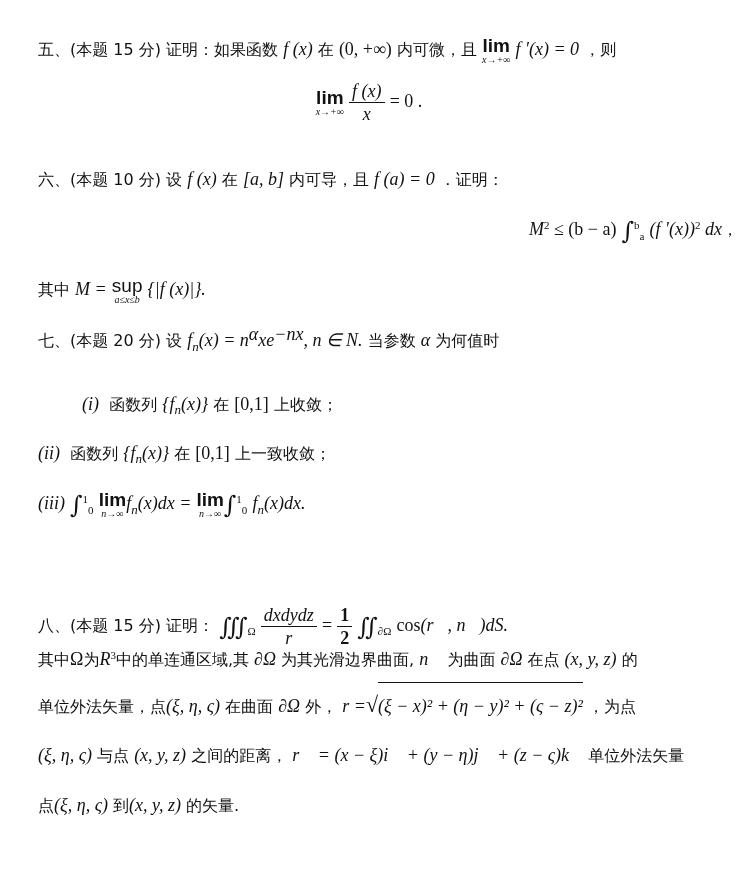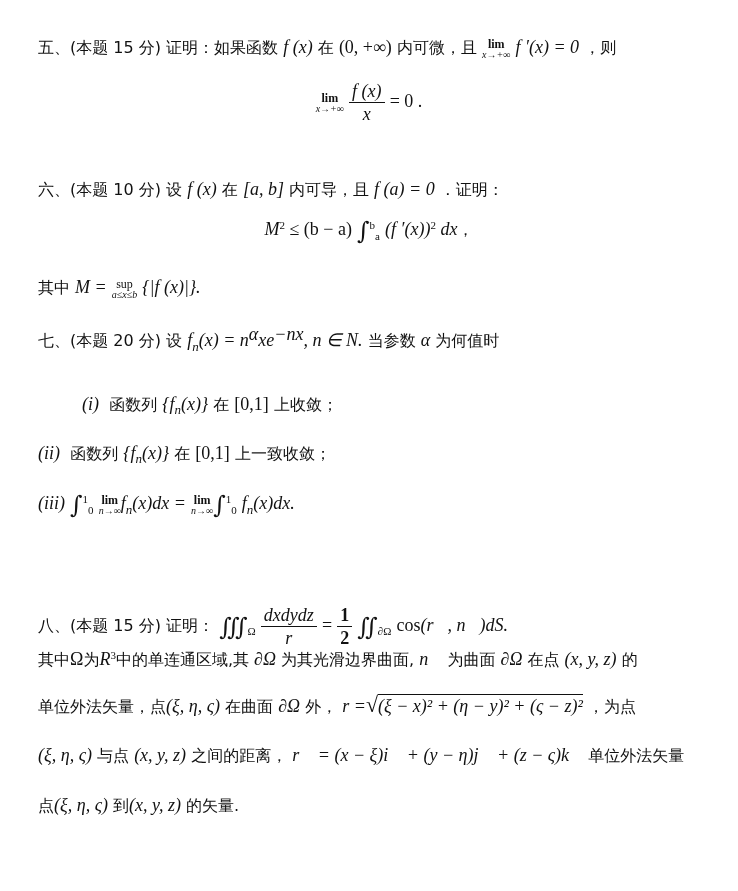--- a/index.html
+++ b/index.html
@@ -5,29 +5,29 @@
   html, body { margin:0; padding:0; background:#ffffff; }
   body { width:738px; height:891px; position:relative; overflow:hidden;
          font-family: "DejaVu Serif", "Liberation Serif", serif; color:#111; }
   .line { position:absolute; left:38px; font-size:16px; line-height:22px; white-space:nowrap; }
   .center { left:0; width:738px; text-align:center; }
   .m { font-family: "Liberation Serif", serif; font-style:italic; font-size:18px; }
   .mr { font-family: "Liberation Serif", serif; font-size:18px; }
   .cj { font-family: "DejaVu Sans", sans-serif; font-size:16px; }
   .sm { font-size:13px; }
   .lim { display:inline-block; text-align:center; vertical-align:middle; line-height:1; }
-  .lim .top { font-family:Liberation Serif, serif; font-size:12px; font-weight:bold; display:block; }
+  .lim .top { font-family:Liberation Sans, sans-serif; font-size:19px; font-weight:bold; display:block; }
   .lim .bot { font-family:"Liberation Serif", serif; font-style:italic; font-size:10px; display:block; }
   .frac { display:inline-block; text-align:center; vertical-align:middle; }
   .frac .num { display:block; border-bottom:1px solid #111; padding:0 3px; font-family:"Liberation Serif", serif; font-style:italic; font-size:18px; }
   .frac .den { display:block; font-family:"Liberation Serif", serif; font-style:italic; font-size:18px; }
   .frac.up .num, .frac.up .den { font-style:normal; font-weight:bold; }
   .int { font-family:"DejaVu Serif", serif; font-size:24px; vertical-align:middle; }
   sup, sub { font-size:11px; font-family:"Liberation Serif", serif; }
-  .sqrt { border-top:1px solid #111; padding-top:1px; }
+  .sqrt { border-top:1px solid #111; padding-top:13px; }
 </style>
 </head>
 <body>
 
 <div class="line" style="top:36px;">
   <span class="cj">五、</span><span class="cj">(本题 15 分)</span>
   <span class="cj">证明：如果函数</span>
   <span class="m">f (x)</span>
   <span class="cj">在</span>
   <span class="mr">(0, +∞)</span>
@@ -35,31 +35,31 @@
   <span class="lim"><span class="top">lim</span><span class="bot">x→+∞</span></span>
   <span class="m">f ′(x) = 0</span>
   <span class="cj">，则</span>
 </div>
 <div class="line center" style="top:80px;">
   <span class="lim"><span class="top">lim</span><span class="bot">x→+∞</span></span>
   <span class="frac"><span class="num">f (x)</span><span class="den">x</span></span>
   <span class="mr">= 0 .</span>
 </div>
 
-<div class="line" style="top:178px;">
+<div class="line" style="top:168px;">
   <span class="cj">六、</span><span class="cj">(本题 10 分)</span>
   <span class="cj">设</span>
   <span class="m">f (x)</span>
   <span class="cj">在</span>
   <span class="m">[a, b]</span>
   <span class="cj">内可导，且</span>
   <span class="m">f (a) = 0</span>
   <span class="cj">．证明：</span>
 </div>
-<div class="line center" style="top:214px;">
+<div class="line center" style="top:214px;text-align:right;">
   <span class="m">M</span><sup>2</sup><span class="mr"> ≤ (b − a)</span>
   <span class="int">∫</span><sup>b</sup><sub>a</sub>
   <span class="m">(f ′(x))</span><sup>2</sup><span class="m"> dx</span><span class="cj">，</span>
 </div>
 <div class="line" style="top:276px;">
   <span class="cj">其中</span>
   <span class="m">M =</span>
   <span class="lim"><span class="top" style="font-weight:normal">sup</span><span class="bot">a≤x≤b</span></span>
   <span class="m">{|f (x)|}.</span>
 </div>

